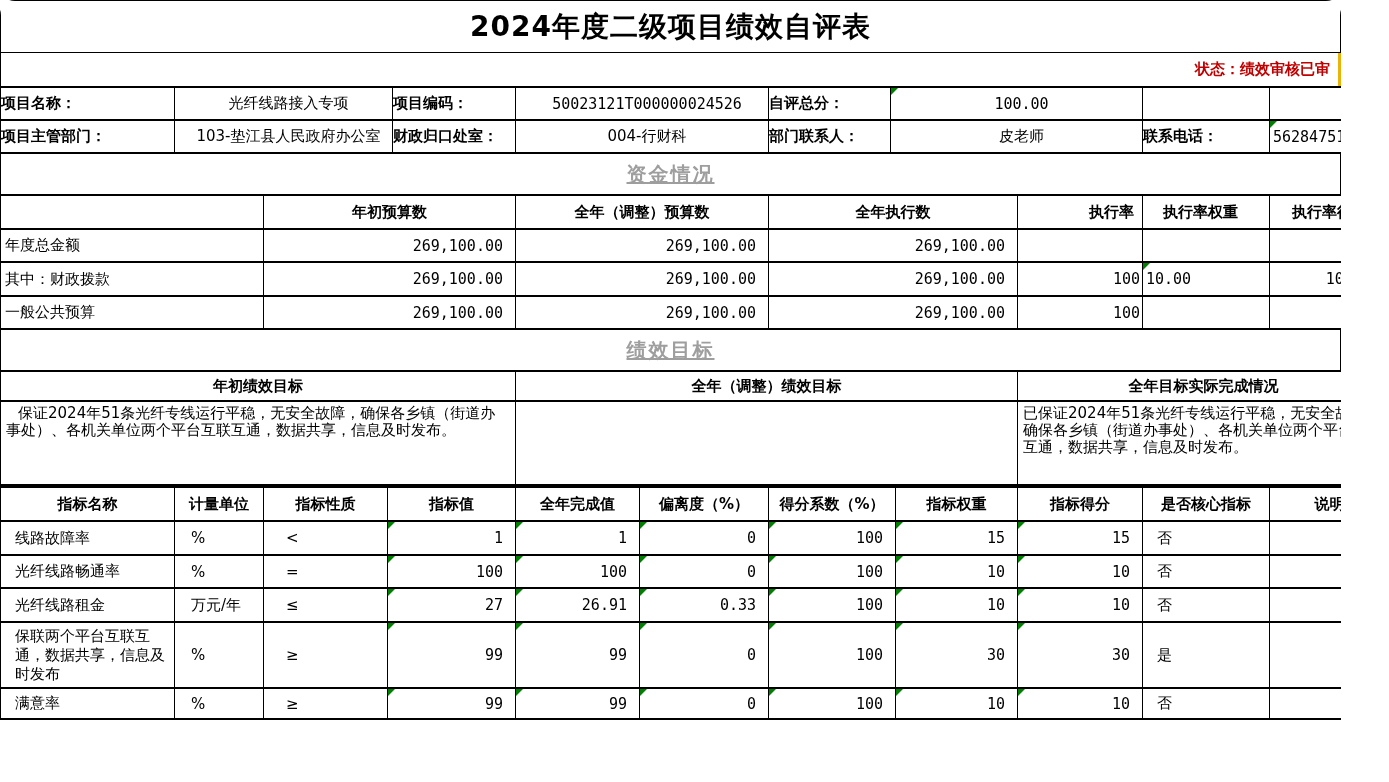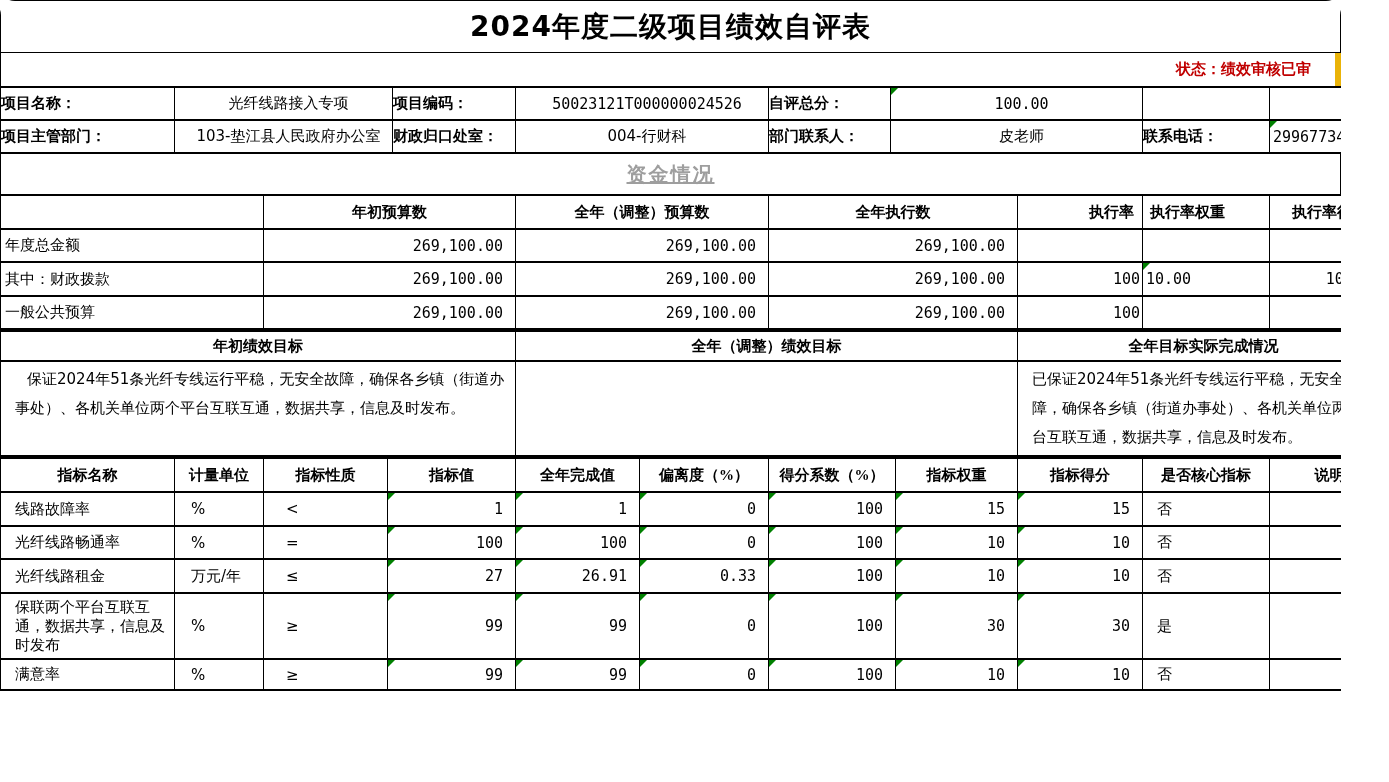--- a/index.html
+++ b/index.html
@@ -10,60 +10,60 @@
   }
   
   .title-bar{
     box-sizing:border-box;height:53px;
     border:1px solid #000;
     display:flex;align-items:center;justify-content:center;
     font-size:28px;font-weight:bold;letter-spacing:1px;
   }
   .status-bar{
     box-sizing:border-box;height:33px;
-    border-left:1px solid #000;border-right:6px solid #eab308;
+    border-left:1px solid #000;border-right:3px solid #eab308;
     display:flex;align-items:center;justify-content:flex-end;
-    padding-right:24px;font-weight:bold;color:#C00000;
+    padding-right:8px;font-weight:bold;color:#C00000;
   }
   
   .band{
     box-sizing:border-box;
     border-left:1px solid #000;border-right:1px solid #000;
     display:flex;align-items:center;justify-content:center;
     font-size:20px;font-weight:bold;color:#9E9E9E;letter-spacing:2px;text-decoration:underline;
   }
   .band.h40{height:40px}.band.h37{height:37px}
   
   table{border-collapse:collapse;table-layout:fixed;width:1389px;}
   td{
     box-sizing:border-box;
     border:1px solid #000;border-top-width:2px;border-bottom-width:2px;
     padding:0;overflow:hidden;white-space:nowrap;vertical-align:middle;
   }
   tr.h30{height:30px}tr.h31{height:31px}tr.h33{height:33px}
   tr.h34{height:34px}tr.h66{height:66px}tr.h84{height:84px}
-  .hd{font-weight:bold;text-align:center;font-family:Liberation Serif, serif;}
+  .hd{font-weight:bold;text-align:center;}
   .hd-r{font-weight:bold;text-align:right;padding-right:8px;}
-  .hd-l{font-weight:bold;text-align:left;padding-left:7px;}
+  .hd-l{font-weight:bold;text-align:left;padding-left:20px;}
   .lbl{font-weight:bold;text-align:left;padding-right:5px;}
   .val{text-align:center;padding-left:10px;}
   .mono{font-family:"DejaVu Sans Mono","Liberation Mono",monospace;}
   .flabel{text-align:left;padding-left:4px;}
   .num{text-align:right;padding-right:12px;font-family:"DejaVu Sans Mono","Liberation Mono",monospace;}
   .rate{text-align:right;padding-right:2px;font-family:"DejaVu Sans Mono","Liberation Mono",monospace;}
   .weight{text-align:left;padding-left:3px;font-family:"DejaVu Sans Mono","Liberation Mono",monospace;}
   .score{text-align:right;padding-right:18px;font-family:"DejaVu Sans Mono","Liberation Mono",monospace;}
   .phv{text-align:left;padding-left:3px;}
   .name{text-align:left;padding-left:14px;white-space:normal;line-height:19px;}
   .unit{text-align:left;padding-left:16px;}
   .prop{text-align:left;padding-left:22px;}
   .core{text-align:left;padding-left:14px;}
   .goal{
     vertical-align:top;text-align:left;white-space:normal;
-    padding:3px 6px 3px 14px;line-height:29px;
+    padding:3px 6px 3px 5px;line-height:17px;
   }
   .goal-indent{text-indent:12px;}
   
   .tri{position:relative;}
   .tri::before{
     content:"";position:absolute;top:0;left:0;width:0;height:0;
     border-top:7px solid #008000;border-right:7px solid transparent;
   }
 </style>
 </head>
@@ -98,21 +98,21 @@
       <td></td>
     </tr>
     <tr class="h33">
       <td class="lbl">项目主管部门：</td>
       <td class="val">103-垫江县人民政府办公室</td>
       <td class="lbl">财政归口处室：</td>
       <td class="val">004-行财科</td>
       <td class="lbl">部门联系人：</td>
       <td class="val">皮老师</td>
       <td class="lbl">联系电话：</td>
-      <td class="phv mono tri">29967734</td>
+      <td class="phv mono tri">56284751</td>
     </tr>
   </tbody>
     </table>
 
   <div class="band h40">资金情况</div>
 
   <table>
     <colgroup>
       <col style="width:263px">
         <col style="width:252px">
@@ -155,20 +155,21 @@
       <td class="num">269,100.00</td>
       <td class="num">269,100.00</td>
       <td class="num">269,100.00</td>
       <td class="rate">100</td>
       <td class="weight"></td>
       <td class="score"></td>
     </tr>
   </tbody>
     </table>
 
+  <div class="band h40">绩效目标</div>
 
   <table>
     <colgroup>
       <col style="width:515px">
         <col style="width:502px">
         <col style="width:372px">
     </colgroup>
     <tbody>
         <tr class="h30">
       <td class="hd">年初绩效目标</td>

